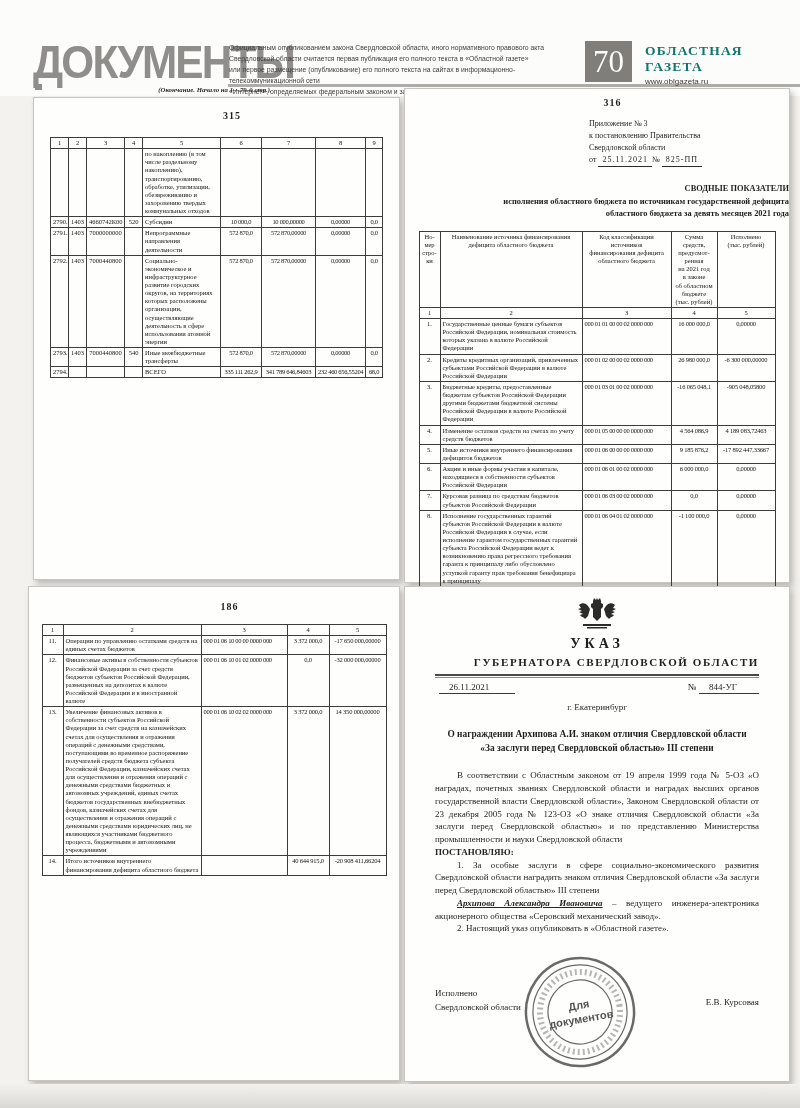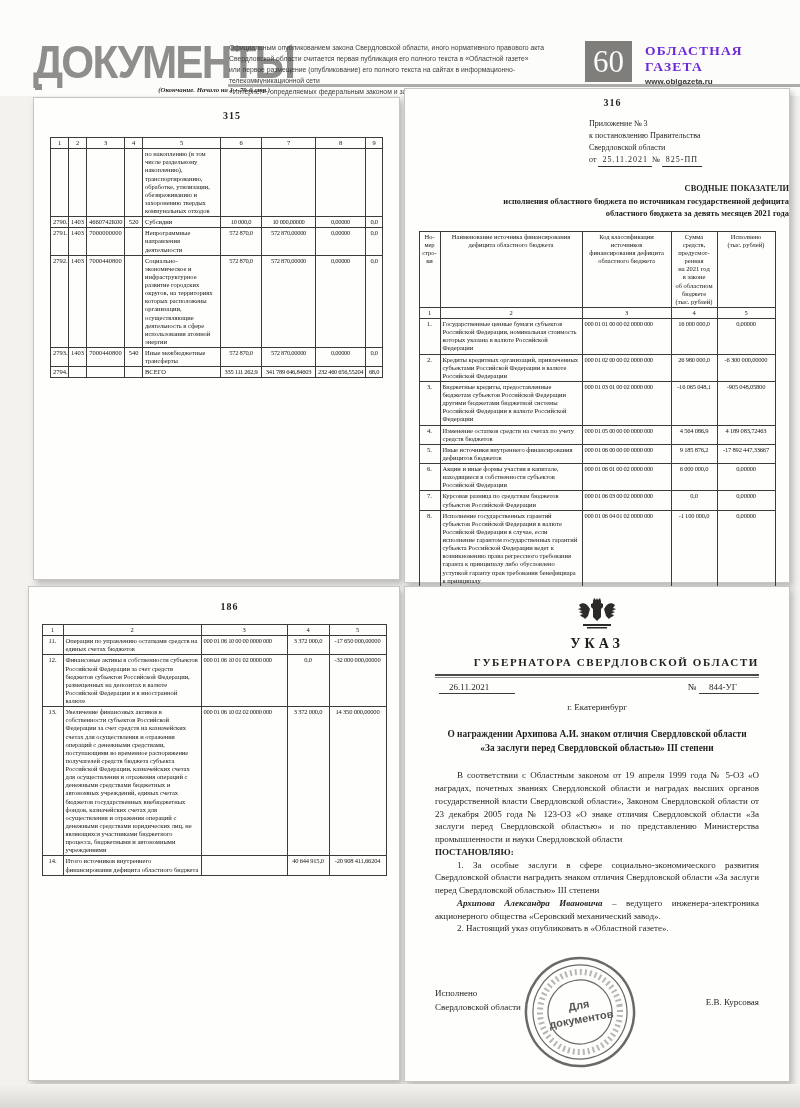--- a/index.html
+++ b/index.html
@@ -21,22 +21,22 @@
   .legal { position:absolute; left:229px; top:43px; width:356px;
     font-family:"Liberation Sans", sans-serif; font-size:6.8px; line-height:1.6; color:#3f3e3c; }
   .legal b { color:#2b2a28; }
   .mast-rule { position:absolute; left:228px; top:84px; width:572px; height:3px; background:#aeada9; }
   .pagenum-box {
     position:absolute; left:585px; top:41px; width:47px; height:41px; background:#7f7e7b;
     color:#fbfbfa; font-family:"Liberation Serif", serif; font-size:31px; line-height:41px; text-align:center;
   }
   .paper-block { position:absolute; left:645px; top:43px; width:150px; }
   .paper-name { font-family:"Liberation Serif", serif; font-weight:bold; font-size:13.5px;
-    letter-spacing:1.2px; color:#6d28d9; }
-  .paper-site { font-family:"Liberation Sans", sans-serif; font-weight:bold; font-size:8px; color:#3a3936; margin-top:2px; }
+    letter-spacing:1.2px; color:#0f766e; }
+  .paper-site { font-family:"Liberation Sans", sans-serif; font-weight:normal; font-size:8px; color:#3a3936; margin-top:2px; }
   .paper-date { font-family:"Liberation Sans", sans-serif; font-size:6.8px; font-weight:bold; color:#55544f; margin-top:2px; }
   .cont-note { position:absolute; left:60px; top:86px; width:310px; text-align:center;
     font-size:6.8px; font-style:italic; font-weight:bold; color:#2c2b29; }
   
   .panel { position:absolute; background:#fefefc; border:1px solid #c7c5bf;
     box-shadow:3px 4px 6px rgba(60,58,52,.30); }
   #panel-315 { left:33px;  top:97px;  width:367px; height:483px; }
   #panel-316 { left:404px; top:88px;  width:386px; height:495px; }
   #panel-317 { left:28px;  top:586px; width:372px; height:495px; }
   #panel-decree { left:404px; top:586px; width:386px; height:496px; }
@@ -72,21 +72,21 @@
   .decree-rule { margin-top:6px; height:4px; border-top:2px solid #4c4a47; border-bottom:1px solid #908e8a; }
   .decree-meta { position:relative; height:16px; margin-top:4px; font-size:9px; }
   .decree-date { position:absolute; left:4px; top:0; border-bottom:1px solid #3a3a38; padding:0 26px 1px 10px; }
   .decree-no  { position:absolute; right:0; top:0; }
   .decree-no .fill { display:inline-block; border-bottom:1px solid #3a3a38; padding:0 22px 1px 10px; }
   .decree-city { text-align:center; font-size:9px; margin-top:4px; }
   .decree-title { text-align:center; font-weight:bold; font-size:9.4px; line-height:1.45; margin-top:16px; }
   .decree-body { margin-top:14px; font-size:9px; line-height:1.42; text-align:justify; color:#262522; }
   .decree-body p { text-indent:22px; }
   .decree-body p.noindent { text-indent:0; font-weight:bold; }
-  .awardee { font-weight:bold; font-style:italic; }
+  .awardee { font-weight:bold; font-style:italic;text-decoration:underline; }
   .sig-row { position:relative; margin-top:34px; height:150px; font-size:9px; }
   .sig-left  { position:absolute; left:0; top:18px; line-height:1.5; }
   .sig-right { position:absolute; right:0; top:28px; }
   .stamp { position:absolute; left:86px; top:-16px; width:118px; height:118px;
     transform:rotate(-10deg); opacity:.88; }
   
   .page-bottom-shade { position:absolute; left:0; bottom:0; width:800px; height:24px;
     background:linear-gradient(#f3f2ef, #d9d8d4); }
 </style>
 </head>
@@ -97,21 +97,21 @@
   <div class="masthead">
     <div class="logo">ДОКУМЕНТЫ</div>
     <div class="logo-mark"></div>
     <div class="legal">
       <div>Официальным опубликованием закона Свердловской области, иного нормативного правового акта</div>
       <div>Свердловской области считается первая публикация его полного текста в «Областной газете»</div>
       <div>или первое размещение (опубликование) его полного текста на сайтах в информационно-телекоммуникационной сети</div>
       <div><span>«Интернет», определяемых федеральным законом и законом Свердловской области </span><b>(статья 61 Устава Свердловской области)</b></div>
     </div>
     <div class="mast-rule"></div>
-    <div class="pagenum-box">60</div>
+    <div class="pagenum-box">70</div>
     <div class="paper-block">
       <div class="paper-name">ОБЛАСТНАЯ ГАЗЕТА</div>
       <div class="paper-site">www.oblgazeta.ru</div>
       <div class="paper-date">Вторник, 30 ноября 2021 г.</div>
     </div>
     <div class="cont-note">(Окончание. Начало на 1—79-й стр.).</div>
   </div>
 
   <div class="panel" id="panel-315">
     <div class="scan-pageno" style="margin-top:12px;">315</div>

